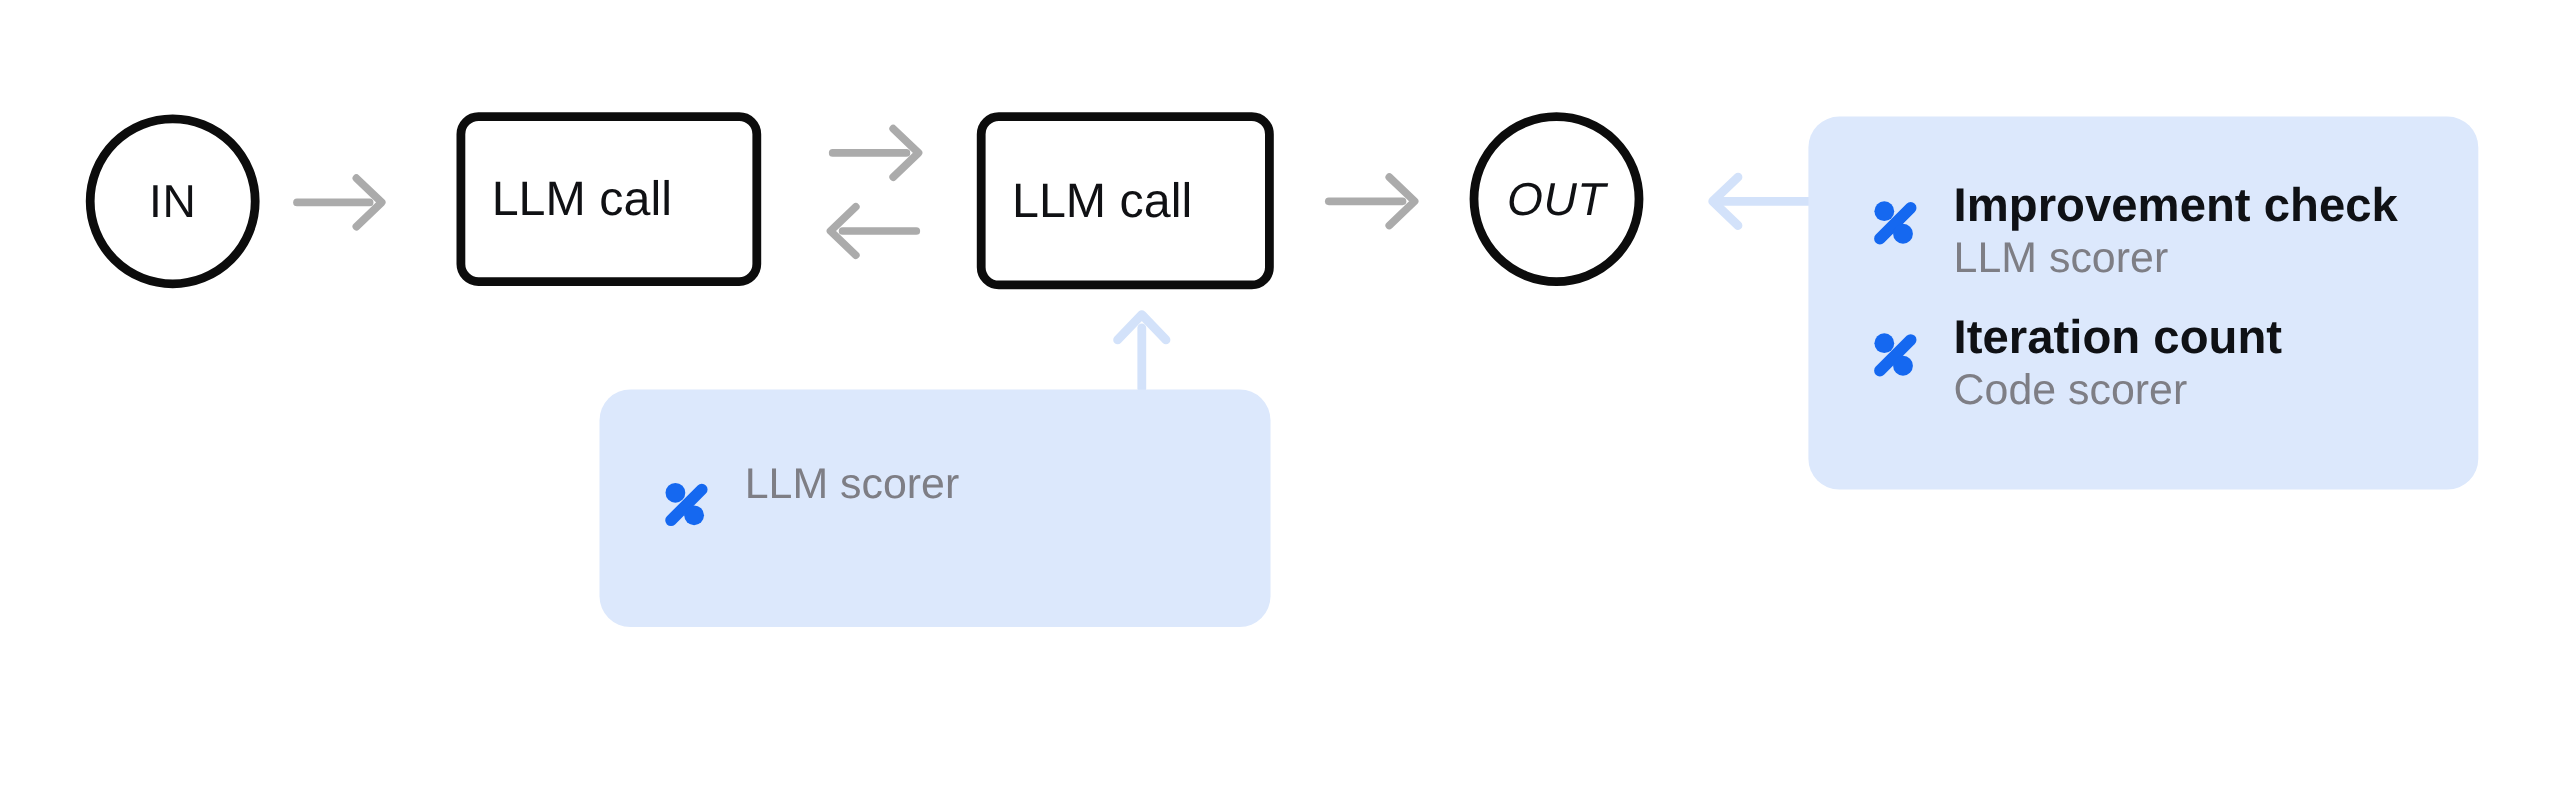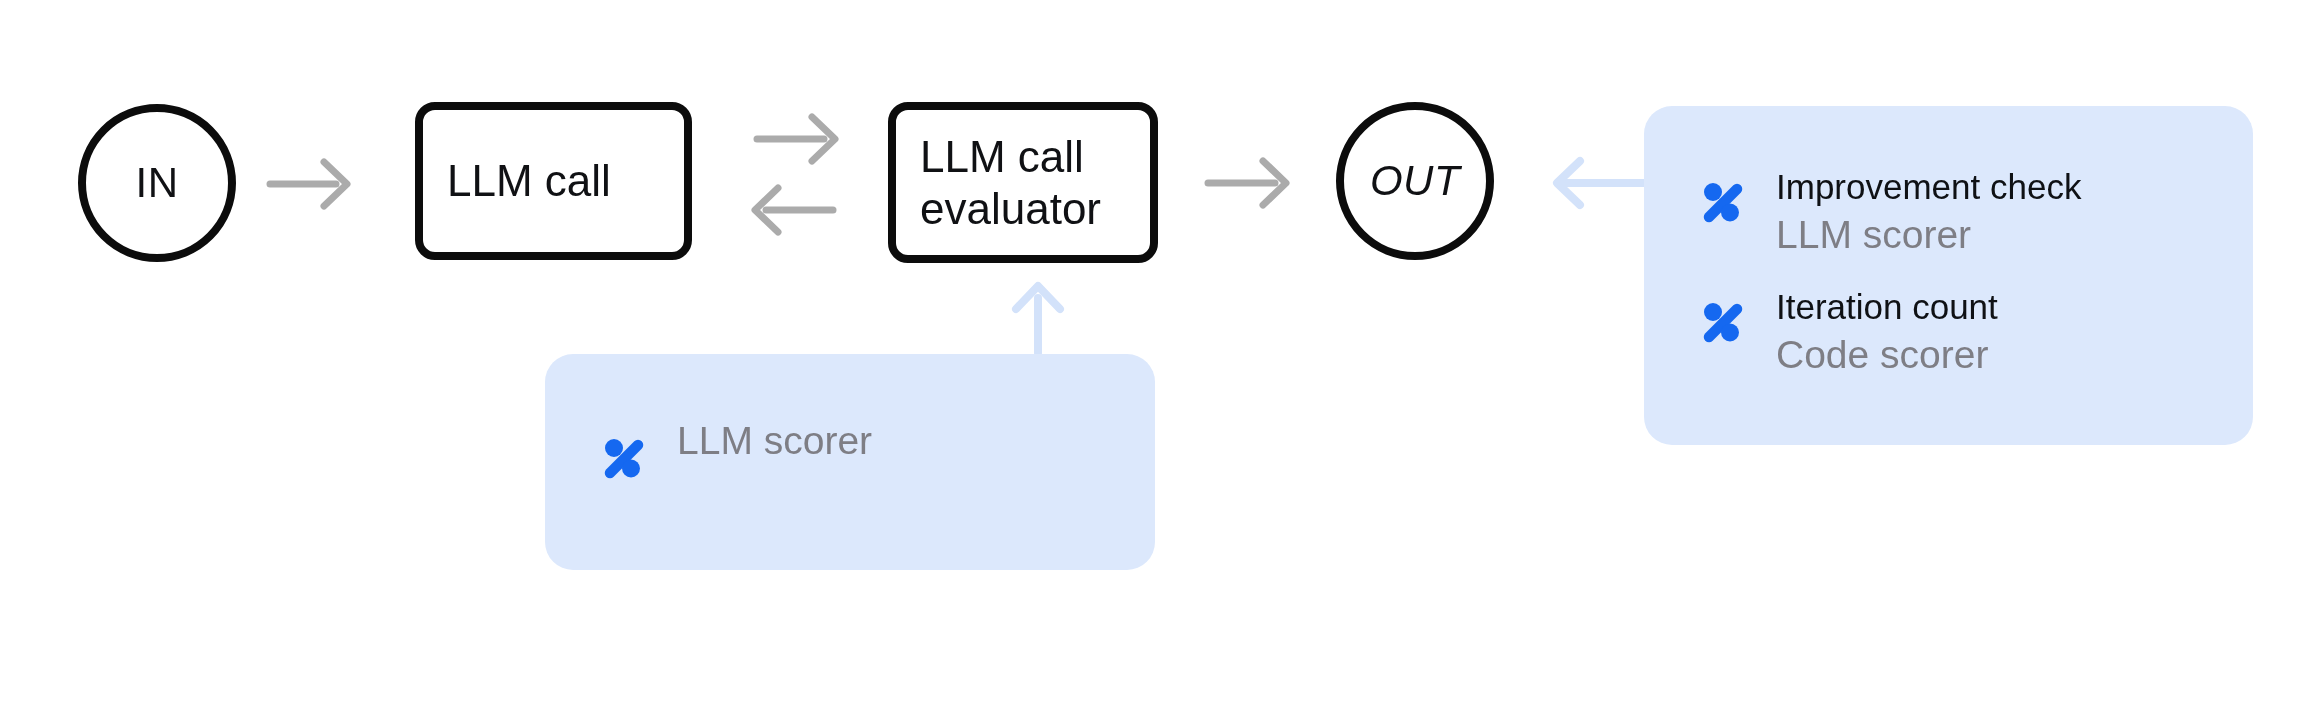--- a/index.html
+++ b/index.html
@@ -47,21 +47,21 @@
     background: var(--card-bg, #dce8fc);
     border-radius: 28px;
   }
   .card-feedback { left: 545px;  top: 354px; width: 610px; height: 216px; }
   .card-output   { left: 1644px; top: 106px; width: 609px; height: 339px; }
 
   .scorer-row { position: absolute; left: 56px; display: flex; align-items: flex-start; gap: 30px; }
   .scorer-icon { flex: 0 0 auto; margin-top: 18px; width: 46px; height: 46px; }
   .scorer-title {
     color: var(--title-text, #0f1115);
-    font-size: 35px; line-height: 50px; font-weight: 400;
+    font-size: 43px; line-height: 50px; font-weight: 700;
     white-space: nowrap;
   }
   .scorer-subtitle {
     color: var(--subtitle-text, #7e7e85);
     font-size: 39px; line-height: 38px; margin-top: 4px;
     white-space: nowrap;
   }
   .icon-stroke { stroke: var(--icon-blue, #1568f0); }
   .icon-fill   { fill: var(--icon-blue, #1568f0); }
 </style>
@@ -100,21 +100,20 @@
   <div class="terminal terminal-in">
     <span>IN</span>
   </div>
 
   <div class="node-box node-generator">
     <span class="line">LLM call</span>
   </div>
 
   <div class="node-box node-evaluator">
     <span class="line">LLM call</span>
-    <span class="line">evaluator</span>
   </div>
 
   <div class="terminal terminal-out">
     <span>OUT</span>
   </div>
 
   <div class="card card-feedback">
     <div class="scorer-row" style="top: 64px;">
       <svg class="scorer-icon" viewBox="0 0 46 46">
         <line class="icon-stroke" x1="9" y1="37" x2="37" y2="9" stroke-width="10.5" stroke-linecap="round"></line>

